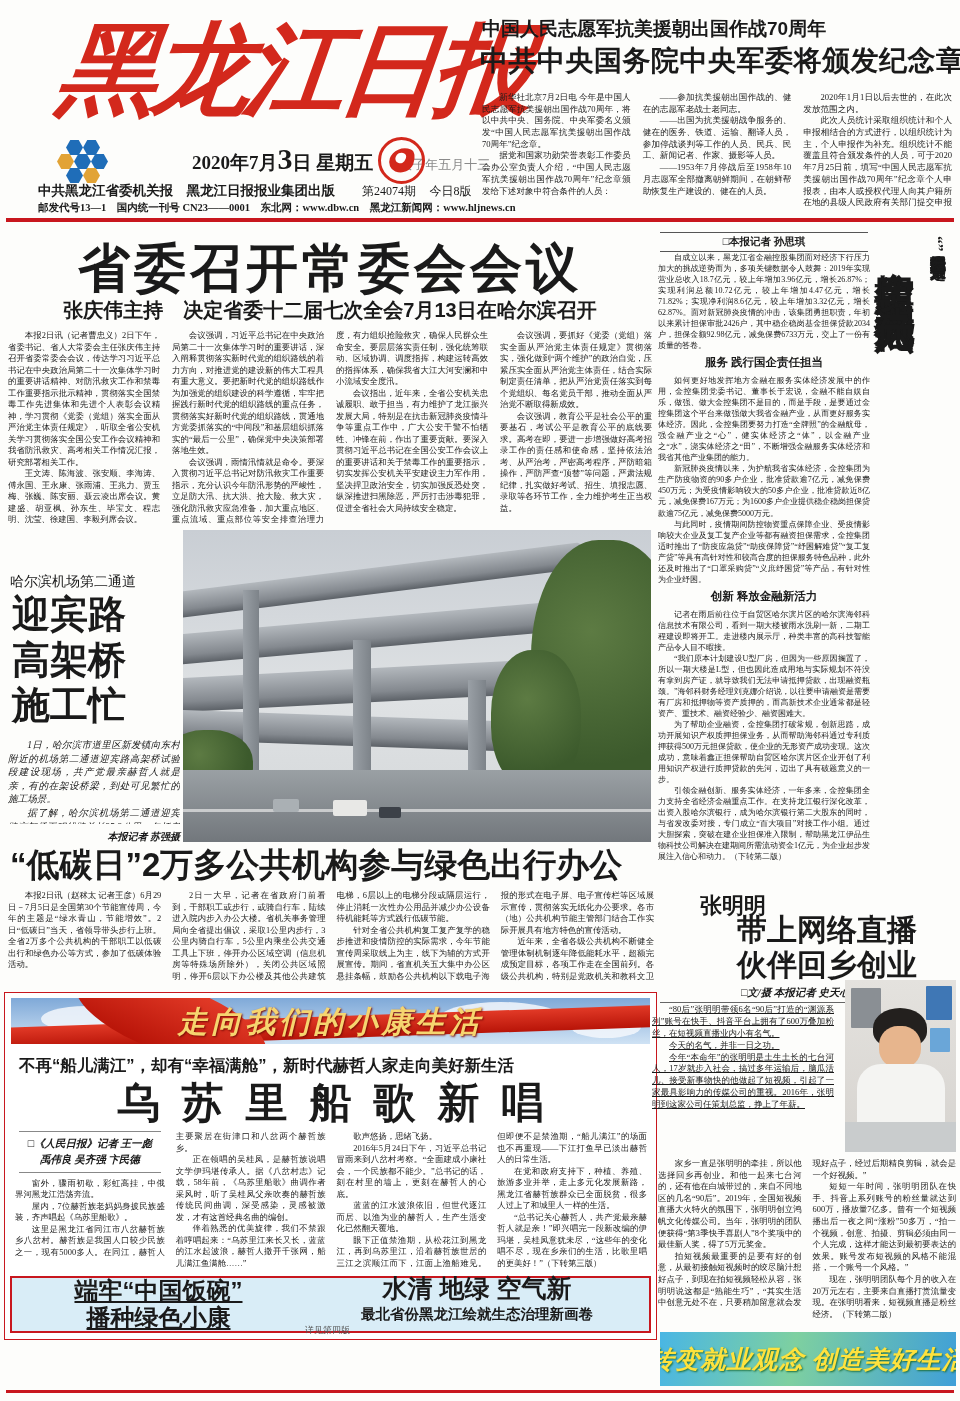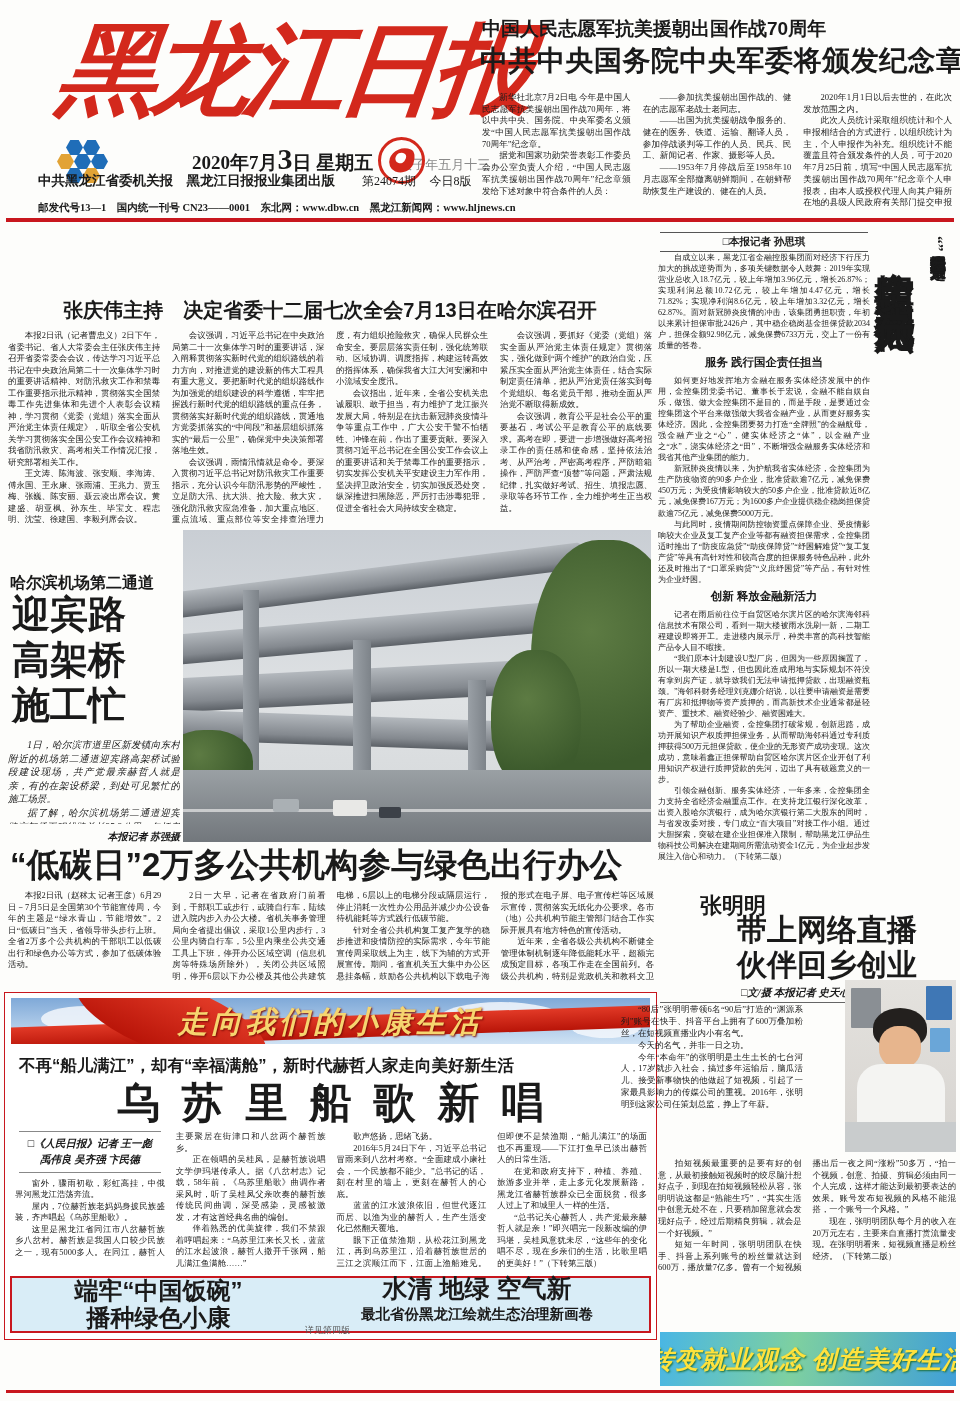--- a/index.html
+++ b/index.html
@@ -18,21 +18,21 @@
     clip-path:polygon(25% 0,75% 0,100% 50%,75% 100%,25% 100%,0 50%); }
   .hex.b { background:#1f6db8; } .hex.o { background:#e2a335; }
   .date-row { left:192px; top:142px; width:320px; font-weight:bold; font-size:19px; white-space:nowrap; }
   .date-day { font-size:30px; }
   .lunar { font-weight:normal; font-size:13px; color:#8a8a8a; margin-left:26px; }
   .emblem { left:378px; top:137px; width:47px; height:47px; border:3px solid #d3281c; border-radius:50%; }
   .emblem .swirl { position:absolute; left:9px; top:7px; width:24px; height:26px; background:#d3281c;
     border-radius:70% 30% 60% 40% / 60% 50% 50% 40%; transform:rotate(20deg); }
   .emblem .swirl::after { content:""; position:absolute; left:5px; top:6px; width:10px; height:11px;
     background:#fff; border-radius:60% 40% 55% 45%; }
-  .pub-row { left:38px; top:172px; width:430px; font-size:13.5px; font-weight:bold; white-space:nowrap; }
+  .pub-row { left:38px; top:182px; width:430px; font-size:13.5px; font-weight:bold; white-space:nowrap; }
   .pub-row .lite { font-weight:normal; font-size:12px; }
   .postal-row { left:38px; top:201px; width:440px; font-size:10.5px; font-weight:bold; white-space:nowrap; }
 
   
   .tr-kicker { left:482px; top:16px; width:470px; font-size:19px; font-weight:bold; }
   .tr-headline { left:480px; top:42px; width:474px; font-size:28px; font-weight:bold; letter-spacing:0.5px; white-space:nowrap; }
   .tr-cols { left:482px; top:92px; width:470px; height:122px; columns:3; column-gap:12px;
     font-size:8.6px; line-height:1.36; text-align:justify; overflow:hidden; }
   .tr-cols p, .body-cols p { text-indent:2em; }
 
@@ -40,21 +40,21 @@
   .top-rule { left:6px; top:218px; width:948px; height:4px; }
 
   
   .lead-headline { left:8px; top:234px; width:644px; text-align:center; font-size:52px; font-weight:bold;
     letter-spacing:4px; white-space:nowrap; }
   .lead-subhead { left:8px; top:297px; width:644px; text-align:center; font-size:20px; font-weight:bold; }
   .lead-cols { left:8px; top:330px; width:644px; height:200px; columns:4; column-gap:12px;
     font-size:8.4px; line-height:1.37; text-align:justify; overflow:hidden; }
 
   
-  .ps-kicker { left:10px; top:573px; width:170px; font-size:16px; font-weight:bold; white-space:nowrap; }
+  .ps-kicker { left:10px; top:573px; width:170px; font-size:14px; font-weight:normal; white-space:nowrap; }
   .ps-headline { left:8px; top:592px; width:172px; font-size:38px; font-weight:bold; line-height:1.2; }
   .ps-headline div { display:flex; justify-content:space-between; padding:0 4px; }
   .ps-body { left:8px; top:738px; width:172px; height:86px; font-size:9.6px; line-height:1.42;
     font-style:italic; text-align:justify; overflow:hidden; }
   .ps-body p { text-indent:2em; }
   .ps-credit { left:8px; top:806px; width:172px; text-align:right; font-size:10px; font-style:italic; font-weight:bold;margin-top:24px; }
 
   .bridge-photo { left:183px; top:530px; width:468px; height:312px; overflow:hidden;
     background:linear-gradient(#c9ced4 0%,#dfe2e4 55%,#d3d6d8 100%); }
   .beam { position:absolute; background:linear-gradient(#b3b8bd,#84898f 70%,#5c6167); border-radius:3px; }
@@ -96,34 +96,34 @@
   .ws-headline { position:absolute; left:0; top:82px; width:100%; text-align:center; font-size:42px;
     font-weight:bold; letter-spacing:22px; text-indent:22px; }
   .ws-cols { position:absolute; left:10px; top:138px; width:632px; height:140px; columns:4; column-gap:11px;
     font-size:8.4px; line-height:1.37; text-align:justify; overflow:hidden; }
   .ws-byline { border-top:1px solid #888; border-bottom:1px solid #888; padding:4px 2px; margin:0 4px 5px 4px;
     text-align:center; font-size:10.5px; font-style:italic; font-weight:bold; line-height:1.5;
     break-inside:avoid; }
   .teaser { position:absolute; left:5px; top:283px; width:641px; height:57px; background:#d9edf7;
     border:2px solid #c8171e; display:flex; align-items:center; }
   .teaser-left { width:46%; text-align:center; font-weight:bold; font-size:24px; line-height:1.1;
-    font-family:"Liberation Sans",sans-serif; }
+    font-family:"Liberation Sans",sans-serif;text-decoration:underline; }
   .teaser-right { width:54%; text-align:center; }
   .teaser-right .t1 { font-size:25px; font-weight:bold; font-family:"Liberation Sans",sans-serif; }
   .teaser-right .t2 { font-size:14.5px; font-weight:bold; }
   .teaser-right .t3 { font-size:9px; color:#555; text-align:left; padding-right:10px; }
 
   
   .zm-kicker { left:700px; top:891px; font-size:22px; font-weight:bold; }
   .zm-headline { left:698px; top:913px; width:258px; text-align:center; font-size:30px; font-weight:bold;
     line-height:1.15; }
   .zm-byline { left:660px; top:986px; width:190px; font-size:10.5px; font-weight:bold; font-style:italic;
     border-bottom:1px solid #666; padding-bottom:2px;text-align:right; }
-  .zm-intro { left:621px; top:1004px; width:182px; height:150px; font-size:8.5px; line-height:1.4;
-    text-align:justify; overflow:hidden; }
+  .zm-intro { left:652px; top:1004px; width:182px; height:150px; font-size:8.5px; line-height:1.4;
+    text-align:justify; overflow:hidden;text-decoration:underline; }
   .zm-intro p, .zm-body p { text-indent:2em; }
   .zm-body { left:658px; top:1158px; width:298px; height:168px; columns:2; column-gap:11px;
     font-size:8.4px; line-height:1.38; text-align:justify; overflow:hidden; }
   .portrait { left:845px; top:980px; width:111px; height:172px; background:linear-gradient(#e4e2de,#d6d3cf);
     overflow:hidden; }
   .poster { position:absolute; border-radius:1px; }
   .hair { position:absolute; left:28px; top:28px; width:54px; height:40px; background:#23201e;
     border-radius:50% 50% 40% 40%; }
   .face2 { position:absolute; left:34px; top:46px; width:42px; height:42px; background:#e7b58d; border-radius:45%; }
   .shirt { position:absolute; left:12px; top:84px; width:88px; height:60px; background:#f4f4f2;
@@ -176,20 +176,21 @@
       <p>据党和国家功勋荣誉表彰工作委员会办公室负责人介绍，“中国人民志愿军抗美援朝出国作战70周年”纪念章颁发给下述对象中符合条件的人员：</p>
       <p>——参加抗美援朝出国作战的、健在的志愿军老战士老同志。</p>
       <p>——出国为抗美援朝战争服务的、健在的医务、铁道、运输、翻译人员，参加停战谈判等工作的人员、民兵、民工、新闻记者、作家、摄影等人员。</p>
       <p>——1953年7月停战后至1958年10月志愿军全部撤离朝鲜期间，在朝鲜帮助恢复生产建设的、健在的人员。</p>
       <p>2020年1月1日以后去世的，在此次发放范围之内。</p>
       <p>此次人员统计采取组织统计和个人申报相结合的方式进行，以组织统计为主，个人申报作为补充。组织统计不能覆盖且符合颁发条件的人员，可于2020年7月25日前，填写“中国人民志愿军抗美援朝出国作战70周年”纪念章个人申报表，由本人或授权代理人向其户籍所在地的县级人民政府有关部门提交申报材料，申报表下载地址及各地区受理部门情况详见人力资源和社会保障部网站表彰奖励专栏（www.mohrs.gov.cn）。审核确认后，于2020年10月开始陆续发放。</p>
     </div>
 
   <div class="abs rule-red top-rule"></div>
 
+  <div class="abs sans lead-headline">省委召开常委会会议</div>
   <div class="abs sans lead-subhead">张庆伟主持　决定省委十二届七次全会7月13日在哈尔滨召开</div>
   <div class="abs lead-cols body-cols">
       <p>本报2日讯（记者曹忠义）2日下午，省委书记、省人大常委会主任张庆伟主持召开省委常委会会议，传达学习习近平总书记在中央政治局第二十一次集体学习时的重要讲话精神、对防汛救灾工作和禁毒工作重要指示批示精神，贯彻落实全国禁毒工作先进集体和先进个人表彰会议精神，学习贯彻《党委（党组）落实全面从严治党主体责任规定》，听取全省公安机关学习贯彻落实全国公安工作会议精神和我省防汛救灾、高考相关工作情况汇报，研究部署相关工作。</p>
       <p>王文涛、陈海波、张安顺、李海涛、傅永国、王永康、张雨浦、王兆力、贾玉梅、张巍、陈安丽、聂云凌出席会议。黄建盛、胡亚枫、孙东生、毕宝文、程志明、沈莹、徐建国、李毅列席会议。</p>
       <p>会议强调，习近平总书记在中央政治局第二十一次集体学习时的重要讲话，深入阐释贯彻落实新时代党的组织路线的着力方向，对推进党的建设新的伟大工程具有重大意义。要把新时代党的组织路线作为加强党的组织建设的科学遵循，牢牢把握践行新时代党的组织路线的重点任务，贯彻落实好新时代党的组织路线，贯通地方党委抓落实的“中间段”和基层组织抓落实的“最后一公里”，确保党中央决策部署落地生效。</p>
       <p>会议强调，雨情汛情就是命令。要深入贯彻习近平总书记对防汛救灾工作重要指示，充分认识今年防汛形势的严峻性，立足防大汛、抗大洪、抢大险、救大灾，强化防汛救灾应急准备，加大重点地区、重点流域、重点部位等安全排查治理力度，有力组织抢险救灾，确保人民群众生命安全。要层层落实责任制，强化统筹联动、区域协调、调度指挥，构建运转高效的指挥体系，确保我省大江大河安澜和中小流域安全度汛。</p>
       <p>会议指出，近年来，全省公安机关忠诚履职、敢于担当，有力维护了龙江振兴发展大局，特别是在抗击新冠肺炎疫情斗争等重点工作中，广大公安干警不怕牺牲、冲锋在前，作出了重要贡献。要深入贯彻习近平总书记在全国公安工作会议上的重要讲话和关于禁毒工作的重要指示，切实发挥公安机关平安建设主力军作用，坚决捍卫政治安全，切实加强反恐处突，纵深推进扫黑除恶，严厉打击涉毒犯罪，促进全省社会大局持续安全稳定。</p>
       <p>会议强调，要抓好《党委（党组）落实全面从严治党主体责任规定》贯彻落实，强化做到“两个维护”的政治自觉，压紧压实全面从严治党主体责任，结合实际制定责任清单，把从严治党责任落实到每个党组织、每名党员干部，推动全面从严治党不断取得新成效。</p>
       <p>会议强调，教育公平是社会公平的重要基石，考试公平是教育公平的底线要求。高考在即，要进一步增强做好高考招录工作的责任感和使命感，坚持依法治考、从严治考，严密高考程序，严防暗箱操作，严防严查“顶替”等问题，严肃法规纪律，扎实做好考试、招生、填报志愿、录取等各环节工作，全力维护考生正当权益。</p>
     </div>
@@ -312,20 +313,21 @@
     <div class="poster" style="left:6px;top:8px;width:30px;height:40px;background:#8a8f94;"></div>
     <div class="poster" style="right:4px;top:6px;width:26px;height:34px;background:#3f77b5;"></div>
     <div class="poster" style="right:6px;top:48px;width:20px;height:24px;background:#6aa6d8;"></div>
     <div class="hair"></div>
     <div class="face2"></div>
     <div class="shirt"></div>
     <div class="desk"></div>
   </div>
 
   <div class="abs zm-body body-cols">
+      <p>家乡一直是张明明的牵挂，所以他选择回乡再创业。和他一起来七台河的，还有他在白城带过的，来自不同地区的几名“90后”。2019年，全国短视频直播大火特火的氛围下，张明明创立鸿帆文化传媒公司。当年，张明明的团队便获得“第3季快手喜剧人”8个奖项中的最佳新人奖，得了5万元奖金。</p>
       <p>拍短视频最重要的是要有好的创意，从最初接触短视频时的绞尽脑汁想好点子，到现在拍短视频轻松从容，张明明说这都是“熟能生巧”，“其实生活中创意无处不在，只要稍加留意就会发现好点子，经过后期精良剪辑，就会是一个好视频。”</p>
       <p>短短一年时间，张明明团队在快手、抖音上系列账号的粉丝量就达到600万，播放量7亿多。曾有一个短视频播出后一夜之间“涨粉”50多万，“拍一个视频，创意、拍摄、剪辑必须由同一个人完成，这样才能达到最初要表达的效果。账号发布短视频的风格不能混搭，一个账号一个风格。”</p>
       <p>现在，张明明团队每个月的收入在20万元左右，主要来自直播打赏流量变现。在张明明看来，短视频直播是粉丝经济。（下转第二版）</p>
     </div>
 
   <div class="abs bottom-banner">
     <span>转变就业观念 创造美好生活</span>
   </div>
 
   <div class="abs rule-red bottom-rule"></div>

